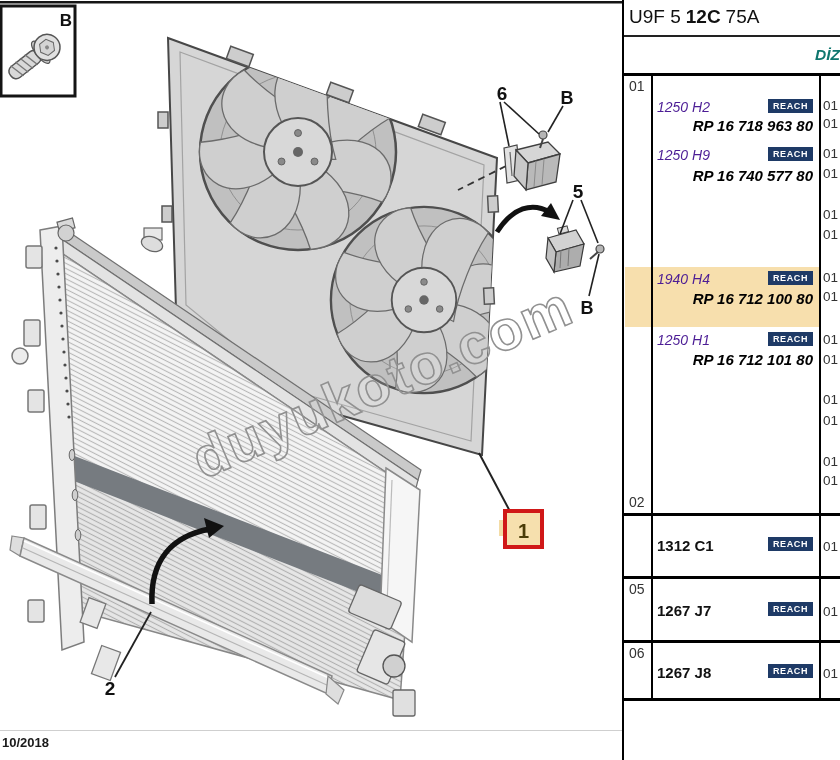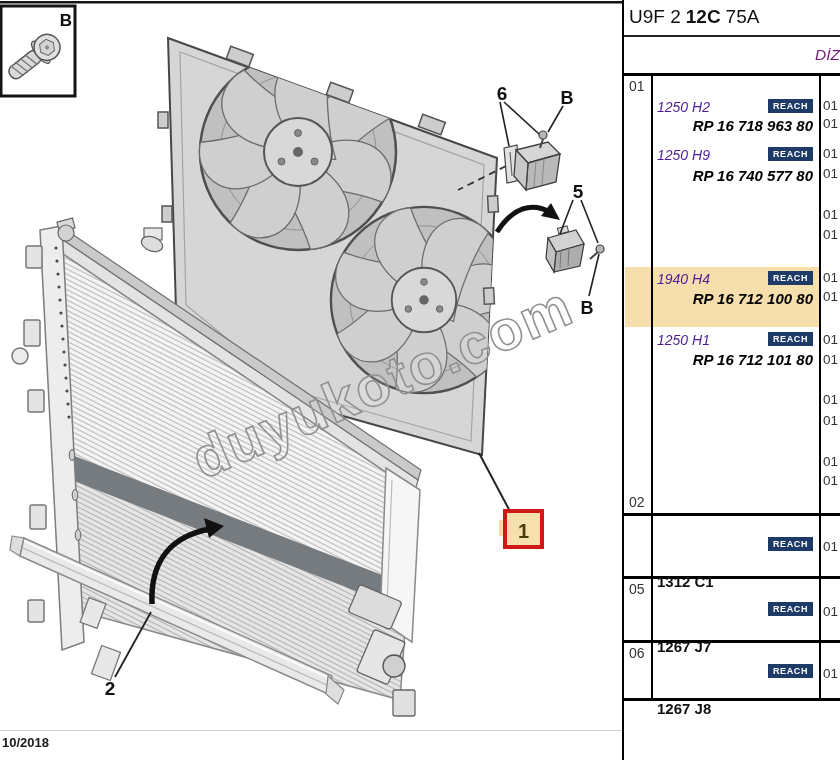--- a/index.html
+++ b/index.html
@@ -12,28 +12,28 @@
   #footer-date{left:2px;top:735px;}
   #footer-doc{left:0;top:735px;width:618px;text-align:right;}
   
   #panel{position:absolute;left:622px;top:0;width:218px;height:760px;background:#fff;
          border-left:2.5px solid #000;box-sizing:border-box;overflow:hidden;}
   #panel-title{position:absolute;left:5px;top:6px;font-size:19px;color:#111;white-space:nowrap;}
   #panel-title .t-bold{font-weight:bold;margin:0 5px;}
   .hline{position:absolute;left:0;width:218px;background:#000;height:2.5px;z-index:2;}
   .hline.thin{height:1.5px;background:#222;}
   .vline{position:absolute;width:1.5px;background:#000;z-index:2;}
-  #fuel-label{position:absolute;left:191px;top:46px;font-size:15.5px;font-weight:normal;
-              font-style:italic;color:#701a75;white-space:nowrap;z-index:3;}
+  #fuel-label{position:absolute;left:191px;top:46px;font-size:15.5px;font-weight:bold;
+              font-style:italic;color:#0f766e;white-space:nowrap;z-index:3;}
   #row-highlight{position:absolute;left:1px;top:267px;width:195px;height:60px;
                  background:#f7dfad;z-index:1;}
   .secref{position:absolute;left:5px;width:22px;font-size:14px;color:#333;z-index:3;}
   .code-row{position:absolute;left:33px;font-size:14px;font-style:italic;color:#4c1d95;
             z-index:3;white-space:nowrap;}
-  .code-row.bold-code{font-style:normal;font-weight:bold;font-size:15px;color:#111;margin-top:36px;}
+  .code-row.bold-code{font-style:normal;font-weight:bold;font-size:15px;color:#111;}
   .rp-row{position:absolute;right:27px;font-size:15px;font-style:italic;font-weight:bold;
           color:#000;z-index:3;white-space:nowrap;}
   .badge{position:absolute;right:27px;background:#1e3a66;color:#fff;font-size:9px;
          font-weight:bold;letter-spacing:.6px;padding:2.5px 5px;z-index:3;line-height:1;
          white-space:nowrap;}
   .qty{position:absolute;left:199px;font-size:13.5px;color:#333;z-index:3;}
 </style>
 </head>
 <body>
 
@@ -244,21 +244,21 @@
       <text x="390" y="400" transform="rotate(-23 390 400)" text-anchor="middle" font-size="56" font-weight="bold" letter-spacing="2" fill="rgba(255,255,255,0.12)" stroke="#919191" stroke-width="1.6">duyukoto.com</text>
 
       <rect x="0" y="730" width="622" height="1" fill="#cfcfcf"></rect>
     </svg>
 
     <div id="footer-date" class="footer-text">10/2018</div>
   </div>
 
   <div id="panel">
     <div id="panel-title">
-      <span>U9F 2</span><span class="t-bold">12C</span><span>75A</span>
+      <span>U9F 5</span><span class="t-bold">12C</span><span>75A</span>
     </div>
     <div class="hline thin" style="top:35px"></div>
     <div id="fuel-label">DİZ</div>
     <div class="hline" style="top:73px"></div>
 
     <div id="row-highlight"></div>
 
     <div class="vline" style="left:27px;top:75px;height:623px"></div>
     <div class="vline" style="left:195px;top:75px;height:623px"></div>
 

